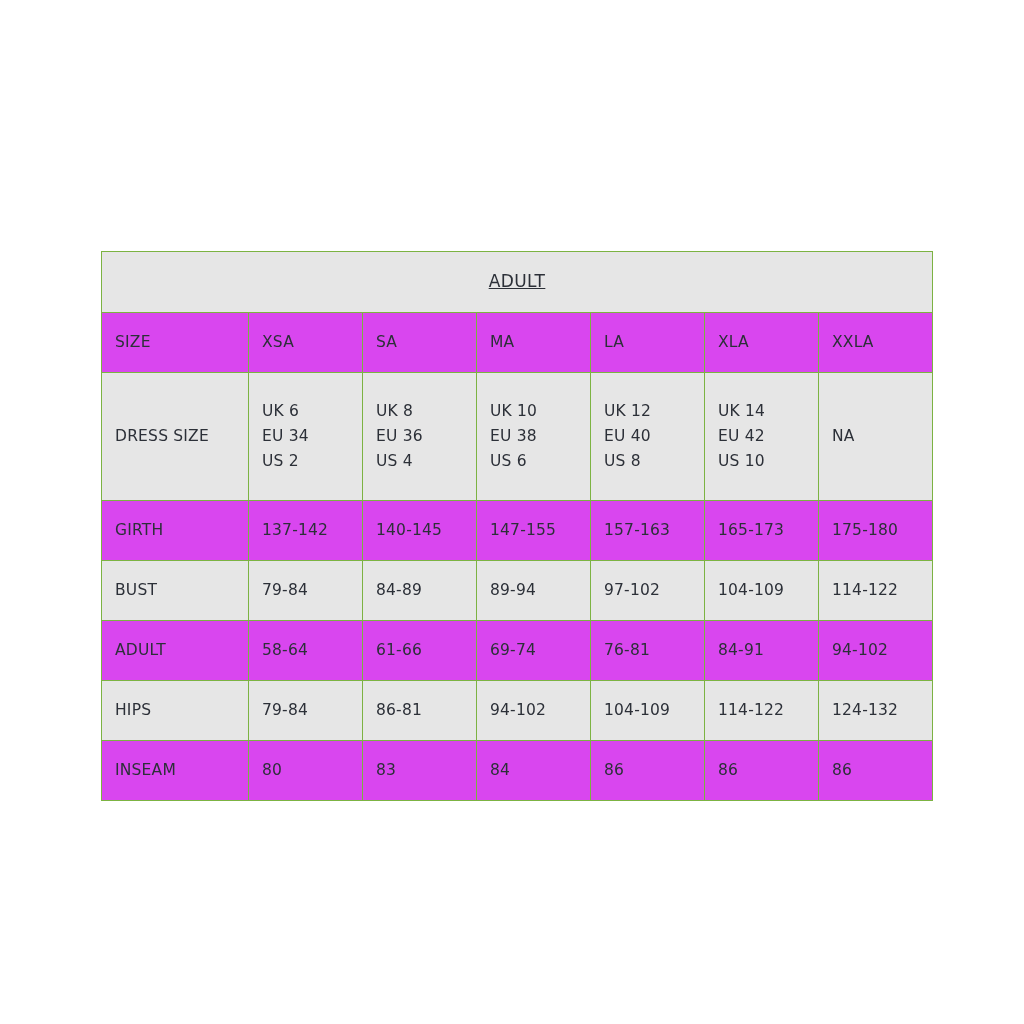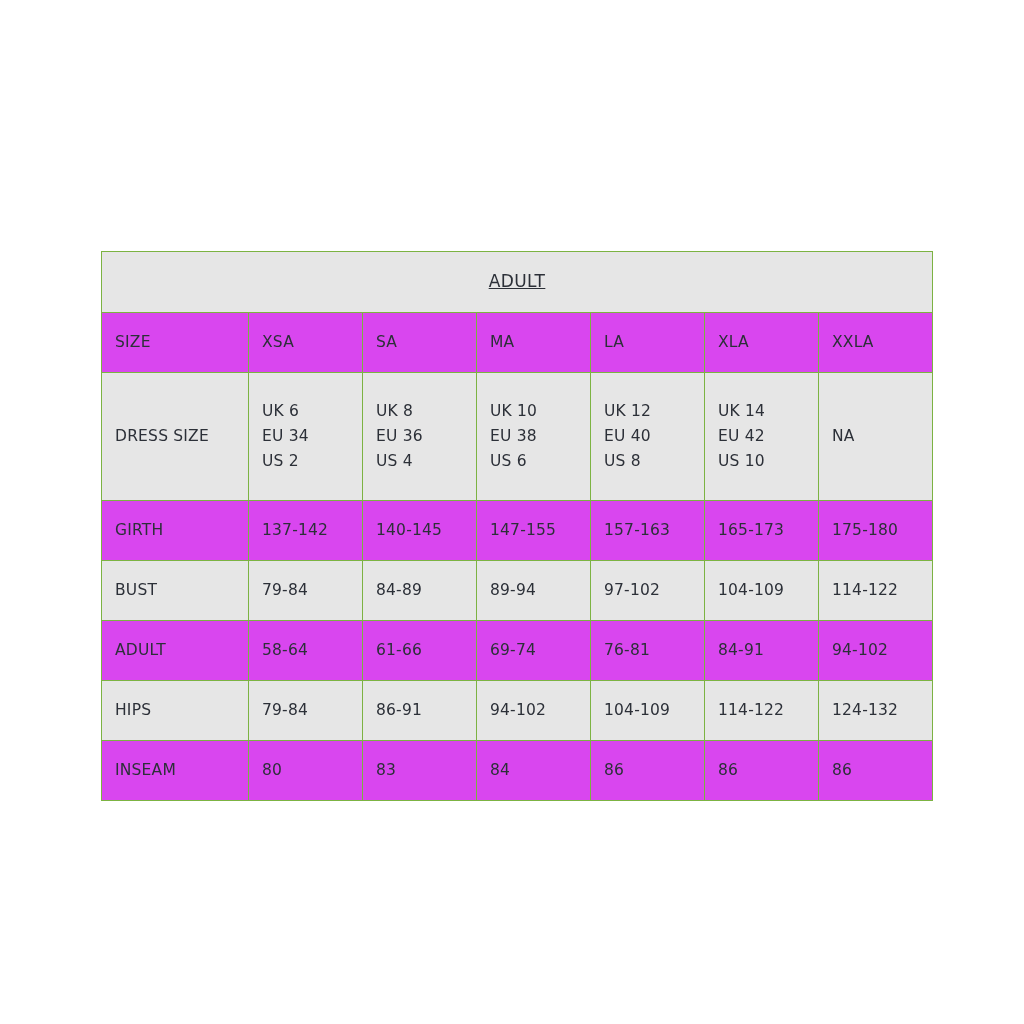--- a/index.html
+++ b/index.html
@@ -159,21 +159,21 @@
         <td>61-66</td>
         <td>69-74</td>
         <td>76-81</td>
         <td>84-91</td>
         <td>94-102</td>
       </tr>
 
       <tr class="row-grey r-hips">
         <td>HIPS</td>
         <td>79-84</td>
-        <td>86-91</td>
+        <td>86-81</td>
         <td>94-102</td>
         <td>104-109</td>
         <td>114-122</td>
         <td>124-132</td>
       </tr>
 
       <tr class="row-white r-inseam">
         <td>INSEAM</td>
         <td>80</td>
         <td>83</td>

